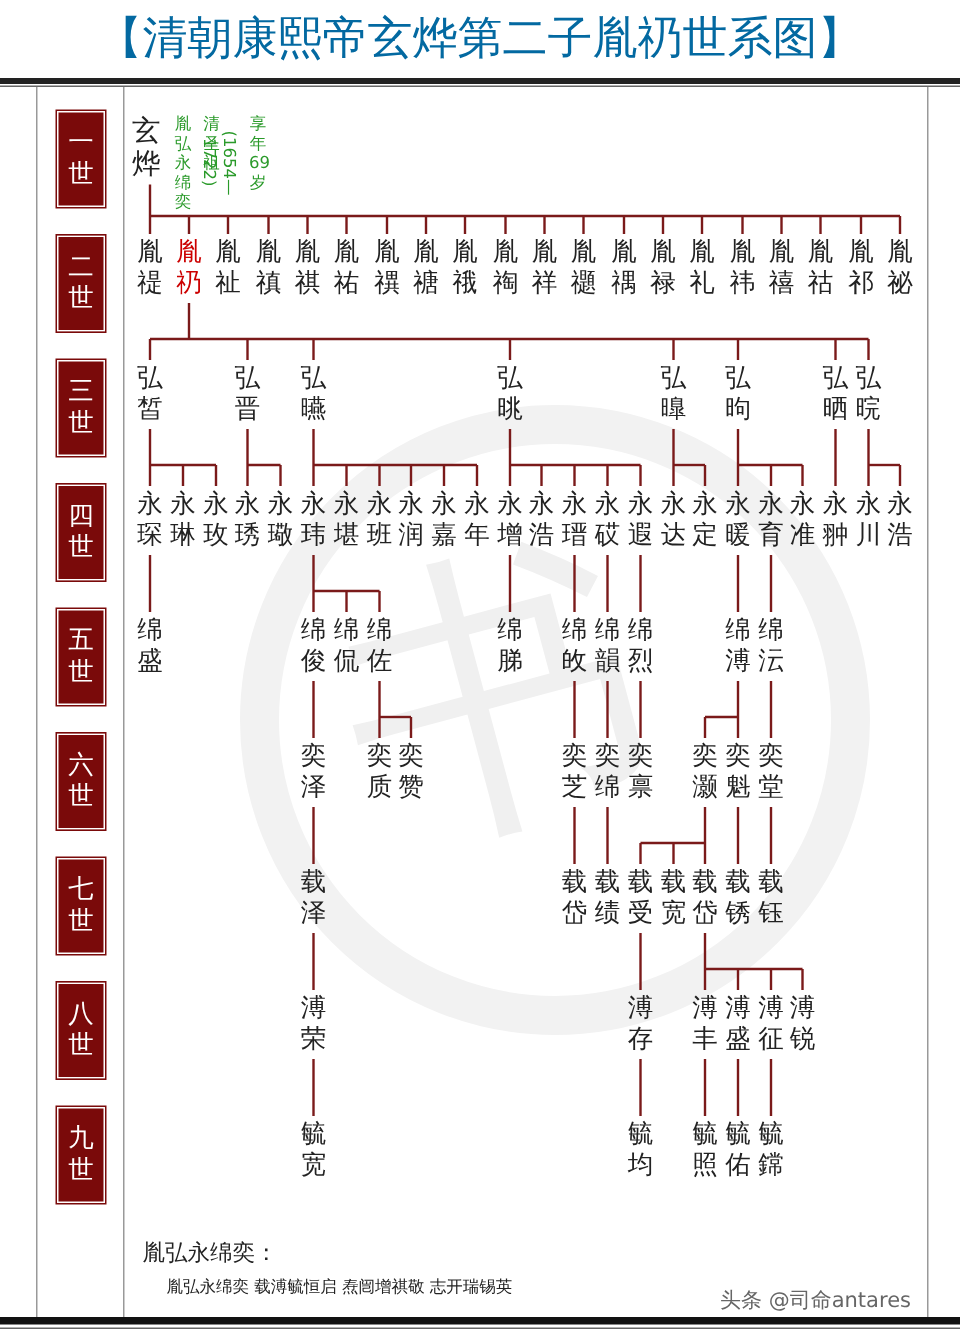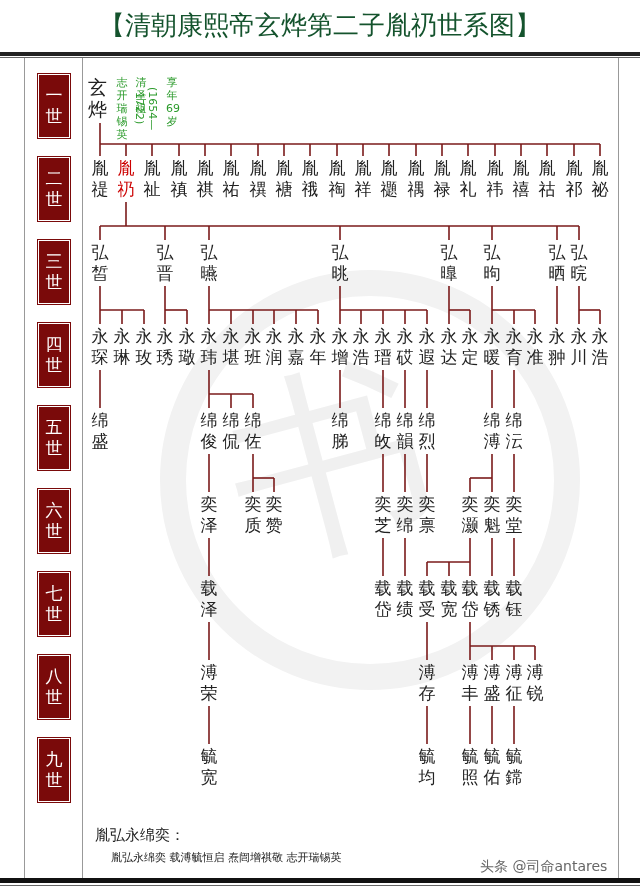--- a/index.html
+++ b/index.html
@@ -1,17 +1,17 @@
 <!DOCTYPE html>
 <html><head>
 <meta charset="utf-8">
 <style>
   html,body{margin:0;padding:0;background:#fff;}
   body{width:640px;height:890px;position:relative;overflow:hidden;font-family:"DejaVu Sans","Liberation Sans",sans-serif;}
-  .title{position:absolute;left:0;top:0;width:640px;height:50px;display:flex;align-items:center;justify-content:center;font-size:26px;color:#14532d;letter-spacing:0px;}
+  .title{position:absolute;left:0;top:0;width:640px;height:50px;display:flex;align-items:center;justify-content:center;font-size:30px;color:#0369a1;letter-spacing:0px;}
   .rule-top{position:absolute;left:0;top:52px;width:640px;height:4px;background:#222;}
   .rule-top2{position:absolute;left:0;top:57px;width:640px;height:1px;background:#666;}
   .rule-bot{position:absolute;left:0;top:878px;width:640px;height:5px;background:#111;}
   .rule-bot2{position:absolute;left:0;top:885px;width:640px;height:1px;background:#666;}
   .vline{position:absolute;top:58px;width:1px;height:820px;background:#999;}
   .gen{position:absolute;left:38px;width:32px;height:64px;background:#7a0a0a;border:1px solid #fff;outline:1px solid #7a0a0a;box-sizing:border-box;display:flex;flex-direction:column;align-items:center;justify-content:center;color:#fff;font-size:17px;line-height:21px;}
   .gen span{display:block;}
   .watermark{position:absolute;left:160px;top:270px;width:420px;height:420px;border-radius:50%;border:26px solid #f2f2f2;box-sizing:border-box;}
   .wm-text{position:absolute;left:230px;top:330px;font-size:200px;color:#f0f0f0;transform:rotate(-15deg);font-family:"DejaVu Serif",serif;}
   svg.lines{position:absolute;left:0;top:0;}
@@ -72,21 +72,21 @@
   </div>
 <div class="gen" style="top:738px">
     <span>九</span>
     <span>世</span>
   </div>
 
 <div class="root">
   <div>玄</div>
     <div>烨</div>
 </div>
-<div class="note" style="left:116px;top:76px">志开瑞锡英</div>
+<div class="note" style="left:116px;top:76px">胤弘永绵奕</div>
 <div class="note" style="left:135px;top:76px">清圣祖</div>
 <div class="note rot" style="left:147px;top:76px;height:65px;">(1654—1722)</div>
 <div class="note" style="left:166px;top:76px">享年69岁</div>
 
 <svg class="lines" id="lines" width="640" height="890">
     <line x1="100" y1="123" x2="100" y2="144" stroke="#7a1a1a" stroke-width="1.6"></line>
     <line x1="100" y1="144" x2="600" y2="144" stroke="#7a1a1a" stroke-width="1.6"></line>
     <line x1="100" y1="144" x2="100" y2="156" stroke="#7a1a1a" stroke-width="1.6"></line>
     <line x1="126" y1="144" x2="126" y2="156" stroke="#7a1a1a" stroke-width="1.6"></line>
     <line x1="152" y1="144" x2="152" y2="156" stroke="#7a1a1a" stroke-width="1.6"></line>

